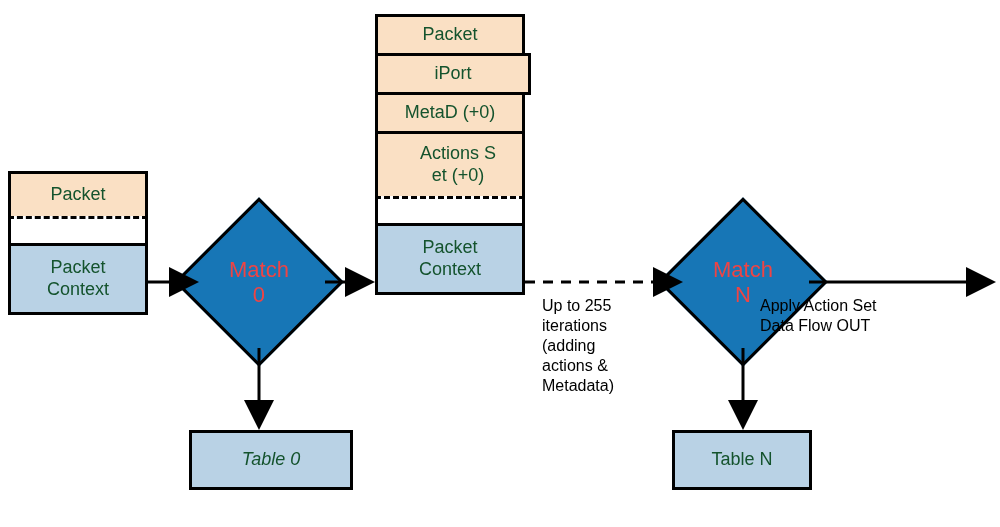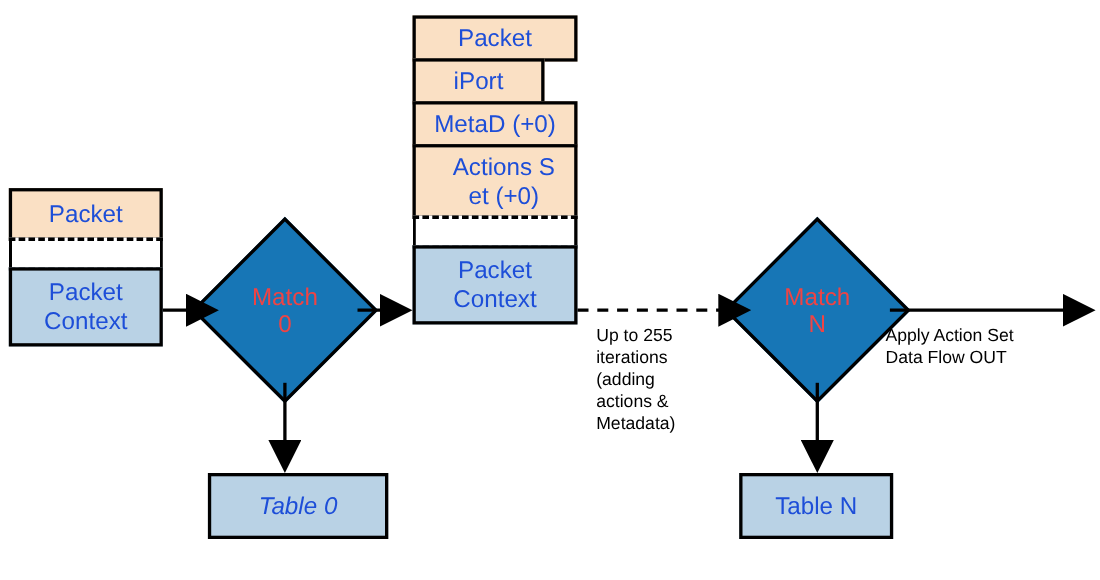--- a/index.html
+++ b/index.html
@@ -10,23 +10,23 @@
     position: relative;
     background: #fff;
   }
   .box {
     position: absolute;
     border: 3px solid #000;
     display: flex;
     align-items: center;
     justify-content: center;
     text-align: center;
-    font-size: 22px;
+    font-size: 18px;
     line-height: 1.2;
-    color: #1d4ed8;
+    color: #14532d;
   }
   .peach { background: #fae0c4; }
   .blue  { background: #b9d2e5; }
   .gap   { background: #fff; }
   .diamond-wrap {
     position: absolute;
     width: 120px;
     height: 120px;
   }
   .diamond {
@@ -72,21 +72,21 @@
 
 <div class="diamond-wrap" style="left:199px; top:222px;">
   <div class="diamond"></div>
   <div class="diamond-label">Match
 0</div>
 </div>
 
 <div class="box blue" style="left:189px; top:430px; width:164px; height:60px;font-style:italic;">Table 0</div>
 
 <div class="box peach" style="left:375px; top:14px; width:150px; height:42px;">Packet</div>
-<div class="box peach" style="left:375px; top:53px; width:120px; height:42px;">iPort</div>
+<div class="box peach" style="left:375px; top:53px; width:156px; height:42px;">iPort</div>
 <div class="box peach" style="left:375px; top:92px; width:150px; height:42px;text-align:center;">MetaD (+0)</div>
 <div class="box peach" style="left:375px; top:131px; width:150px; height:68px; white-space:pre-line;padding-left:16px;">Actions S
 et (+0)</div>
 <div class="box gap" style="left:375px; top:196px; width:150px; height:30px; border-top-style:dashed; border-bottom-style:dashed;"></div>
 <div class="box blue" style="left:375px; top:223px; width:150px; height:72px; white-space:pre-line;">Packet
 Context</div>
 
 <div class="diamond-wrap" style="left:683px; top:222px;">
   <div class="diamond"></div>
   <div class="diamond-label">Match
@@ -94,21 +94,21 @@
 </div>
 
 <div class="box blue" style="left:672px; top:430px; width:140px; height:60px;">Table N</div>
 
 <div class="annot" style="left:542px; top:296px; white-space:pre-line;">Up to 255
 iterations
 (adding
 actions &amp;
 Metadata)</div>
 
-<div class="annot" style="left:805px; top:296px; white-space:pre-line;">Apply Action Set
+<div class="annot" style="left:760px; top:296px; white-space:pre-line;">Apply Action Set
 Data Flow OUT</div>
 
 <svg class="arrows">
   <defs>
     <marker id="ah" markerWidth="10" markerHeight="10" refX="8" refY="5" orient="auto">
       <path d="M0,0 L10,5 L0,10 Z" fill="#000"></path>
     </marker>
   </defs>
 
   <line x1="148" y1="282" x2="193" y2="282" stroke="#000" stroke-width="3" marker-end="url(#ah)"></line>

